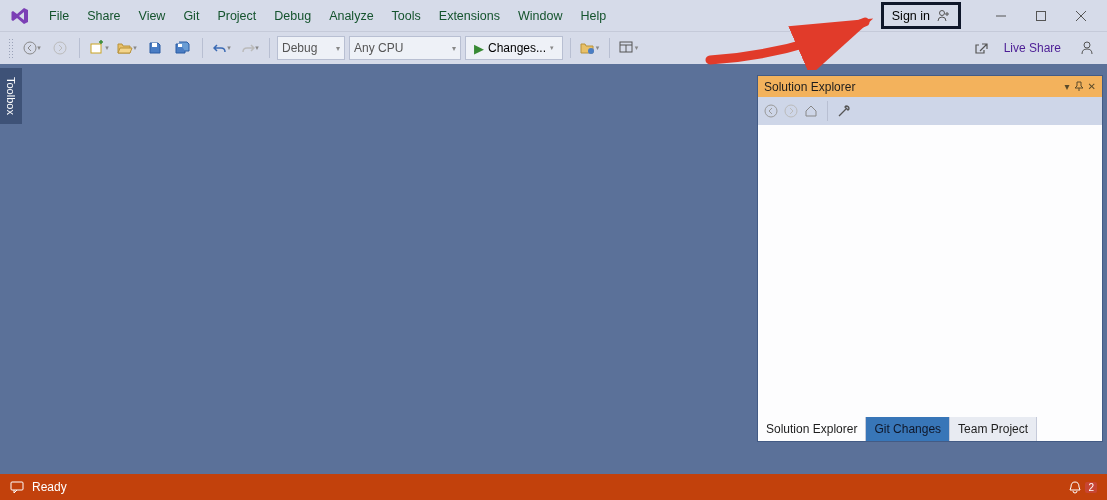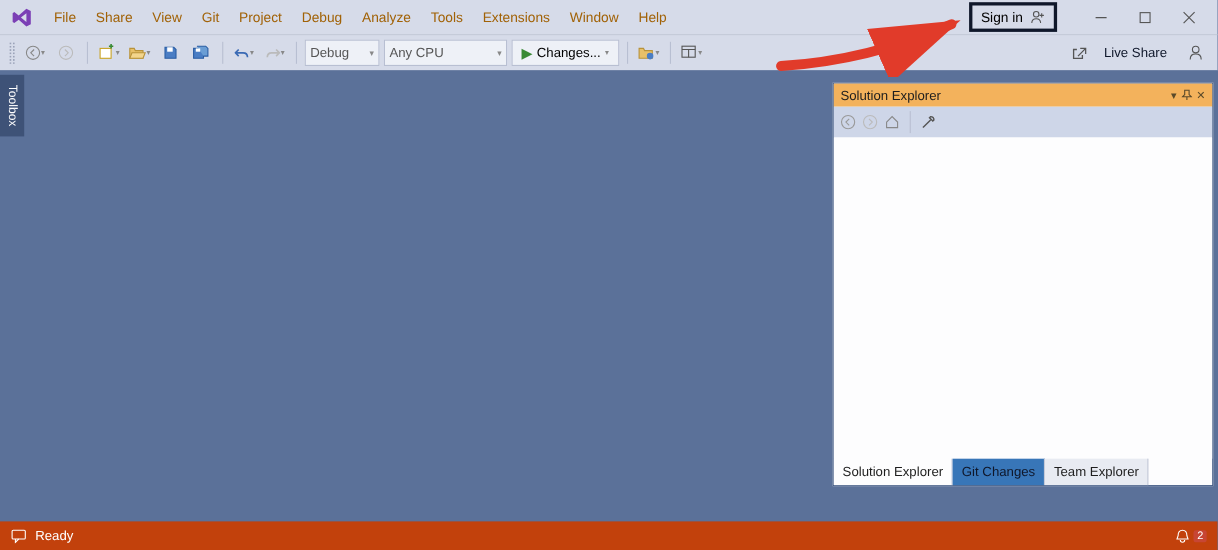--- a/index.html
+++ b/index.html
@@ -1,38 +1,38 @@
 <!DOCTYPE html>
 <html><head>
 <meta charset="utf-8">
 <style>
 * { margin: 0; padding: 0; box-sizing: border-box; font-family: "Segoe UI", Tahoma, sans-serif; }
 body { width: 1107px; height: 500px; overflow: hidden; background: #5b7199; position: relative; }
 
 
 .menubar { height: 31px; background: #d6dbe9; display: flex; align-items: center; padding: 0 6px; font-size: 12.5px; }
 .vs-logo { width: 28px; height: 28px; display: flex; align-items: center; justify-content: center; margin-right: 6px; }
-.menu-item { padding: 4px 9px; cursor: default; color: #a16207; }
+.menu-item { padding: 4px 9px; cursor: default; color: #14532d; }
 .search-wrap { margin-left: 10px; position: relative; }
 .search-box { width: 215px; height: 23px; border: 1px solid #a0a8bf; background: #fcfcfd; font-size: 12px; padding: 0 22px 0 6px; color: #666; }
 .search-icon { position: absolute; right: 5px; top: 3px; }
 .signin-box { border: 3px solid #0f172a; padding: 2px 8px; display: flex; align-items: center; gap: 6px; height: 27px; margin-left: auto; }
 .win-controls { display: flex; align-items: center; gap: 0; margin-left: 20px; }
 .win-btn { width: 40px; height: 28px; display: flex; align-items: center; justify-content: center; color: #555; }
 
 
 .toolbar { height: 33px; background: #d6dbe9; display: flex; align-items: center; padding: 0 8px; gap: 4px; font-size: 12px; border-top: 1px solid #c5cad9; }
 .tool-grip { width: 6px; height: 20px; background-image: radial-gradient(#9aa2b8 1px, transparent 1px); background-size: 3px 3px; margin-right: 2px; }
 .tool-btn { height: 24px; min-width: 24px; display: flex; align-items: center; justify-content: center; padding: 0 2px; }
 .tool-sep { width: 1px; height: 20px; background: #b8bfd2; margin: 0 3px; }
 .tool-combo { height: 24px; border: 1px solid #b8bfd2; background: #eef1f7; display: flex; align-items: center; padding: 0 4px; font-size: 12px; color: #555; }
 .tool-combo .cd { margin-left: auto; font-size: 8px; color: #888; }
 .attach-btn { display: flex; align-items: center; gap: 4px; padding: 0 8px; height: 24px; border: 1px solid #b8bfd2; background: #eef1f7; }
 .play-g { color: #388a34; font-size: 13px; }
-.live-share { margin-left: auto; display: flex; align-items: center; gap: 16px; color: #0f172a; justify-content: center; }
+.live-share { margin-left: auto; display: flex; align-items: center; gap: 16px; color: #4c1d95; justify-content: center; }
 
 
 .arrow-annot { position: absolute; top: 10px; left: 690px; width: 200px; height: 60px; pointer-events: none; z-index: 50; }
 
 
 .main { position: absolute; top: 64px; left: 0; right: 0; bottom: 26px; background: #5b7199; }
 
 
 .toolbox-tab { position: absolute; left: 0; top: 68px; width: 22px; height: 56px; background: #3e5277; color: #fff; font-size: 11px; writing-mode: vertical-rl; text-orientation: mixed; display: flex; align-items: center; justify-content: center; }
 
@@ -258,21 +258,21 @@
     <span>
         <svg width="14" height="14">
           <path d="M9 2 Q12 2 12 5 L11 6 L8 3 Z M9 5 L3 11 L2 12 L3 11" stroke="#555" fill="none" stroke-width="1.3"></path>
         </svg>
       </span>
   </div>
   <div class="sol-body"></div>
   <div class="sol-tabs">
     <div class="sol-tab active">Solution Explorer</div>
     <div class="sol-tab blue">Git Changes</div>
-    <div class="sol-tab">Team Explorer</div>
+    <div class="sol-tab">Team Project</div>
   </div>
 </div>
 
 <div class="statusbar">
   <span style="margin-right:8px">
       <svg width="14" height="14">
         <rect x="1" y="2" width="12" height="8" rx="1" stroke="#fff" fill="none"></rect>
         <path d="M4 10 L4 13 L7 10" stroke="#fff" fill="none"></path>
       </svg>
     </span>

